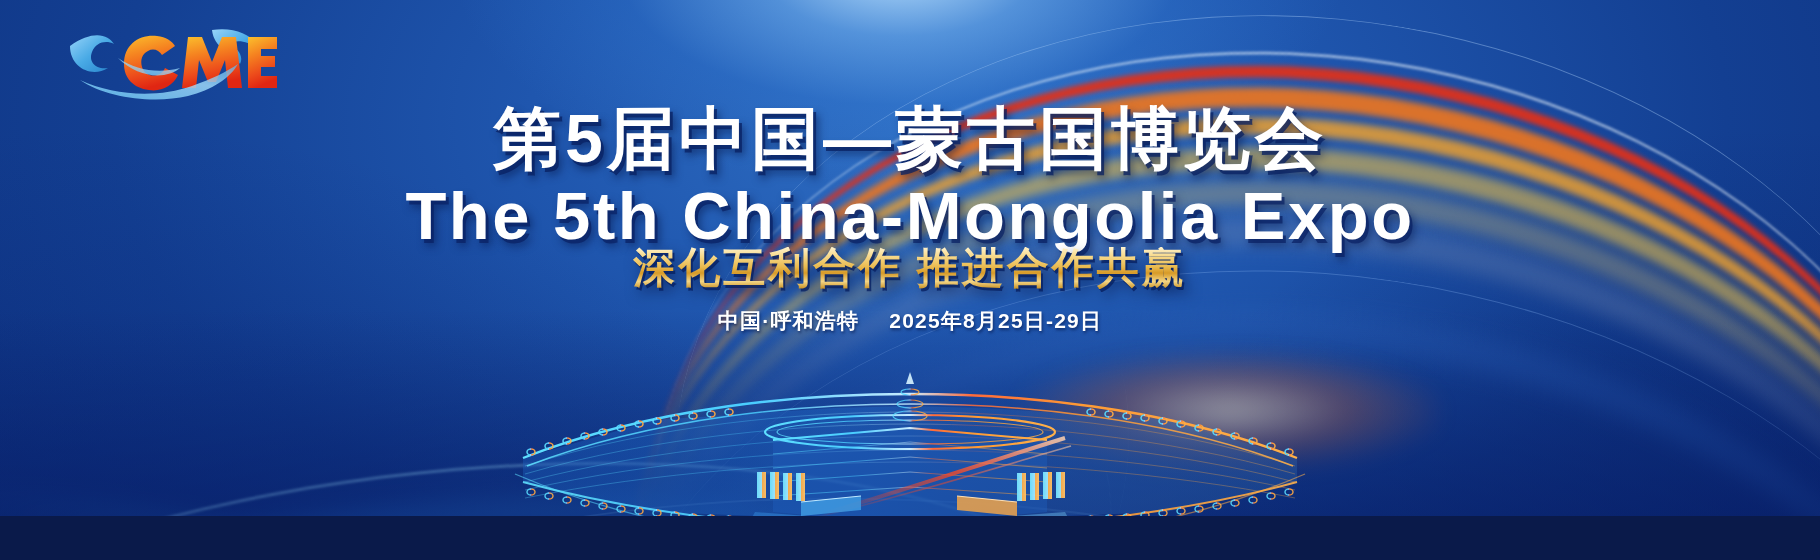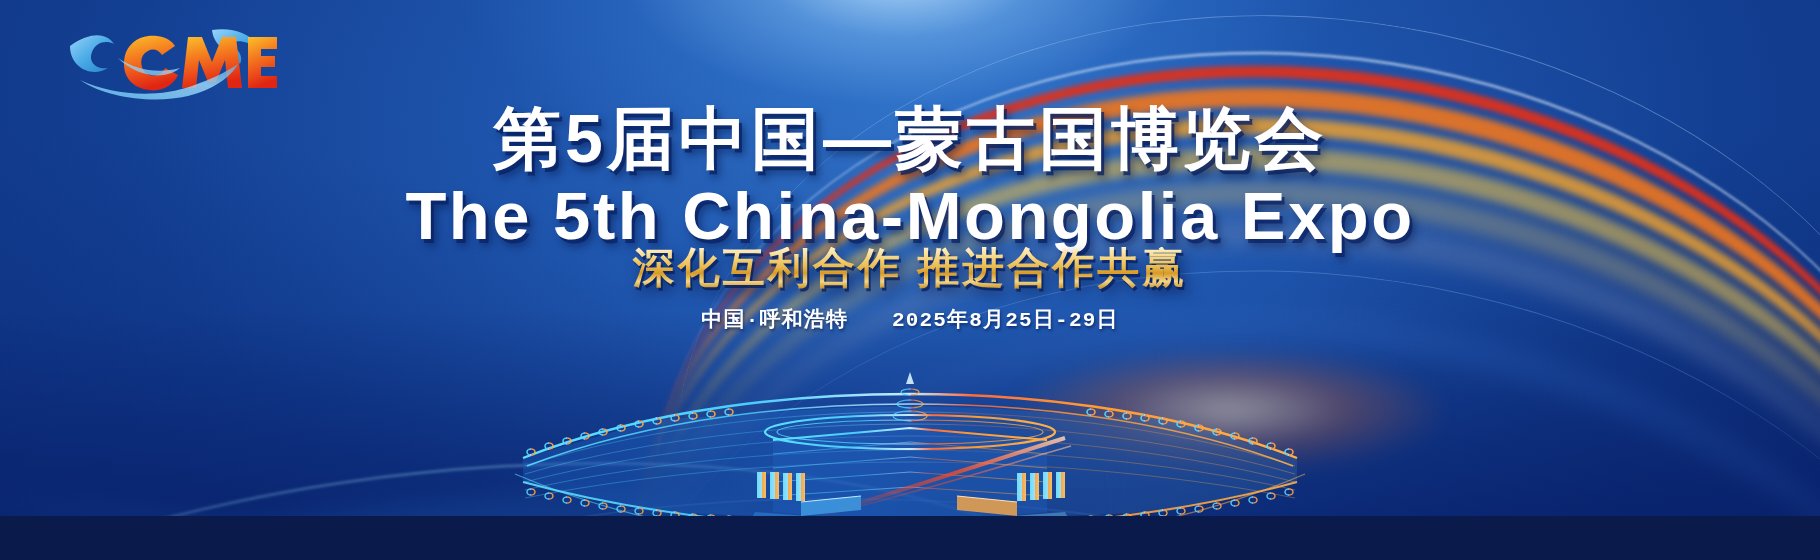--- a/index.html
+++ b/index.html
@@ -251,40 +251,40 @@
     line-height: 1;
     white-space: nowrap;
     text-shadow:
       3px 4px 0 rgba(8,32,98,0.7),
       5px 7px 9px rgba(4,18,66,0.5);
   }
   .tagline {
     position: absolute;
     left: 0; right: 0; top: 247px;
     text-align: center;
-    font-family: Liberation Sans, sans-serif;
+    font-family: Liberation Serif, serif;
     font-size: 42px;
     font-weight: bold;
     letter-spacing: 3px;
     line-height: 1;
     white-space: nowrap;
     background: linear-gradient(180deg,
       #fff3cf 0%, #f7d98a 22%, #e9b94d 48%,
       #d79a28 62%, #f3d585 82%, #c88f22 100%);
     -webkit-background-clip: text;
     background-clip: text;
     color: transparent;
     -webkit-text-fill-color: transparent;
     filter: drop-shadow(2px 3px 0 rgba(8,32,98,0.8)) drop-shadow(4px 5px 7px rgba(4,18,66,0.5));
   }
   .datetime {
     position: absolute;
     left: 0; right: 0; top: 310px;
     text-align: center;
-    font-family: Liberation Mono, monospace;
+    font-family: Liberation Sans, sans-serif;
     font-size: 21px;
     font-weight: bold;
     letter-spacing: 1.2px;
     color: #ffffff;
     line-height: 1;
     white-space: nowrap;
     text-shadow: 1px 2px 3px rgba(4,18,66,0.6);
   }
   .dt-sep { display: inline-block; width: 16px; }
 

